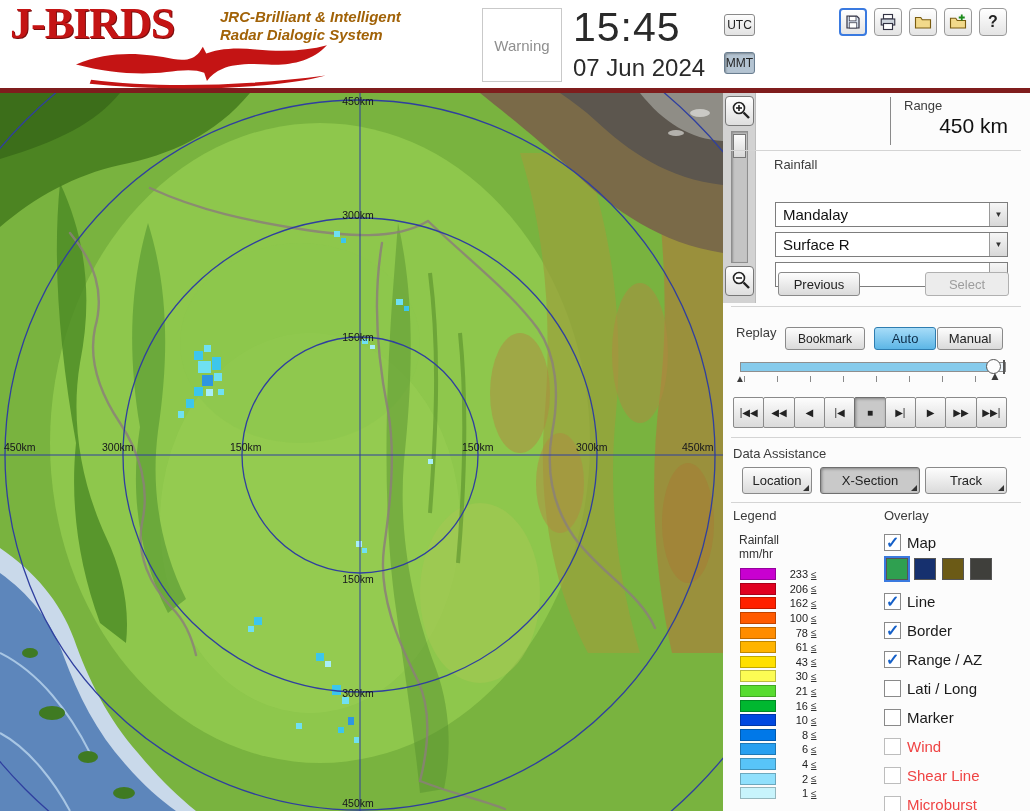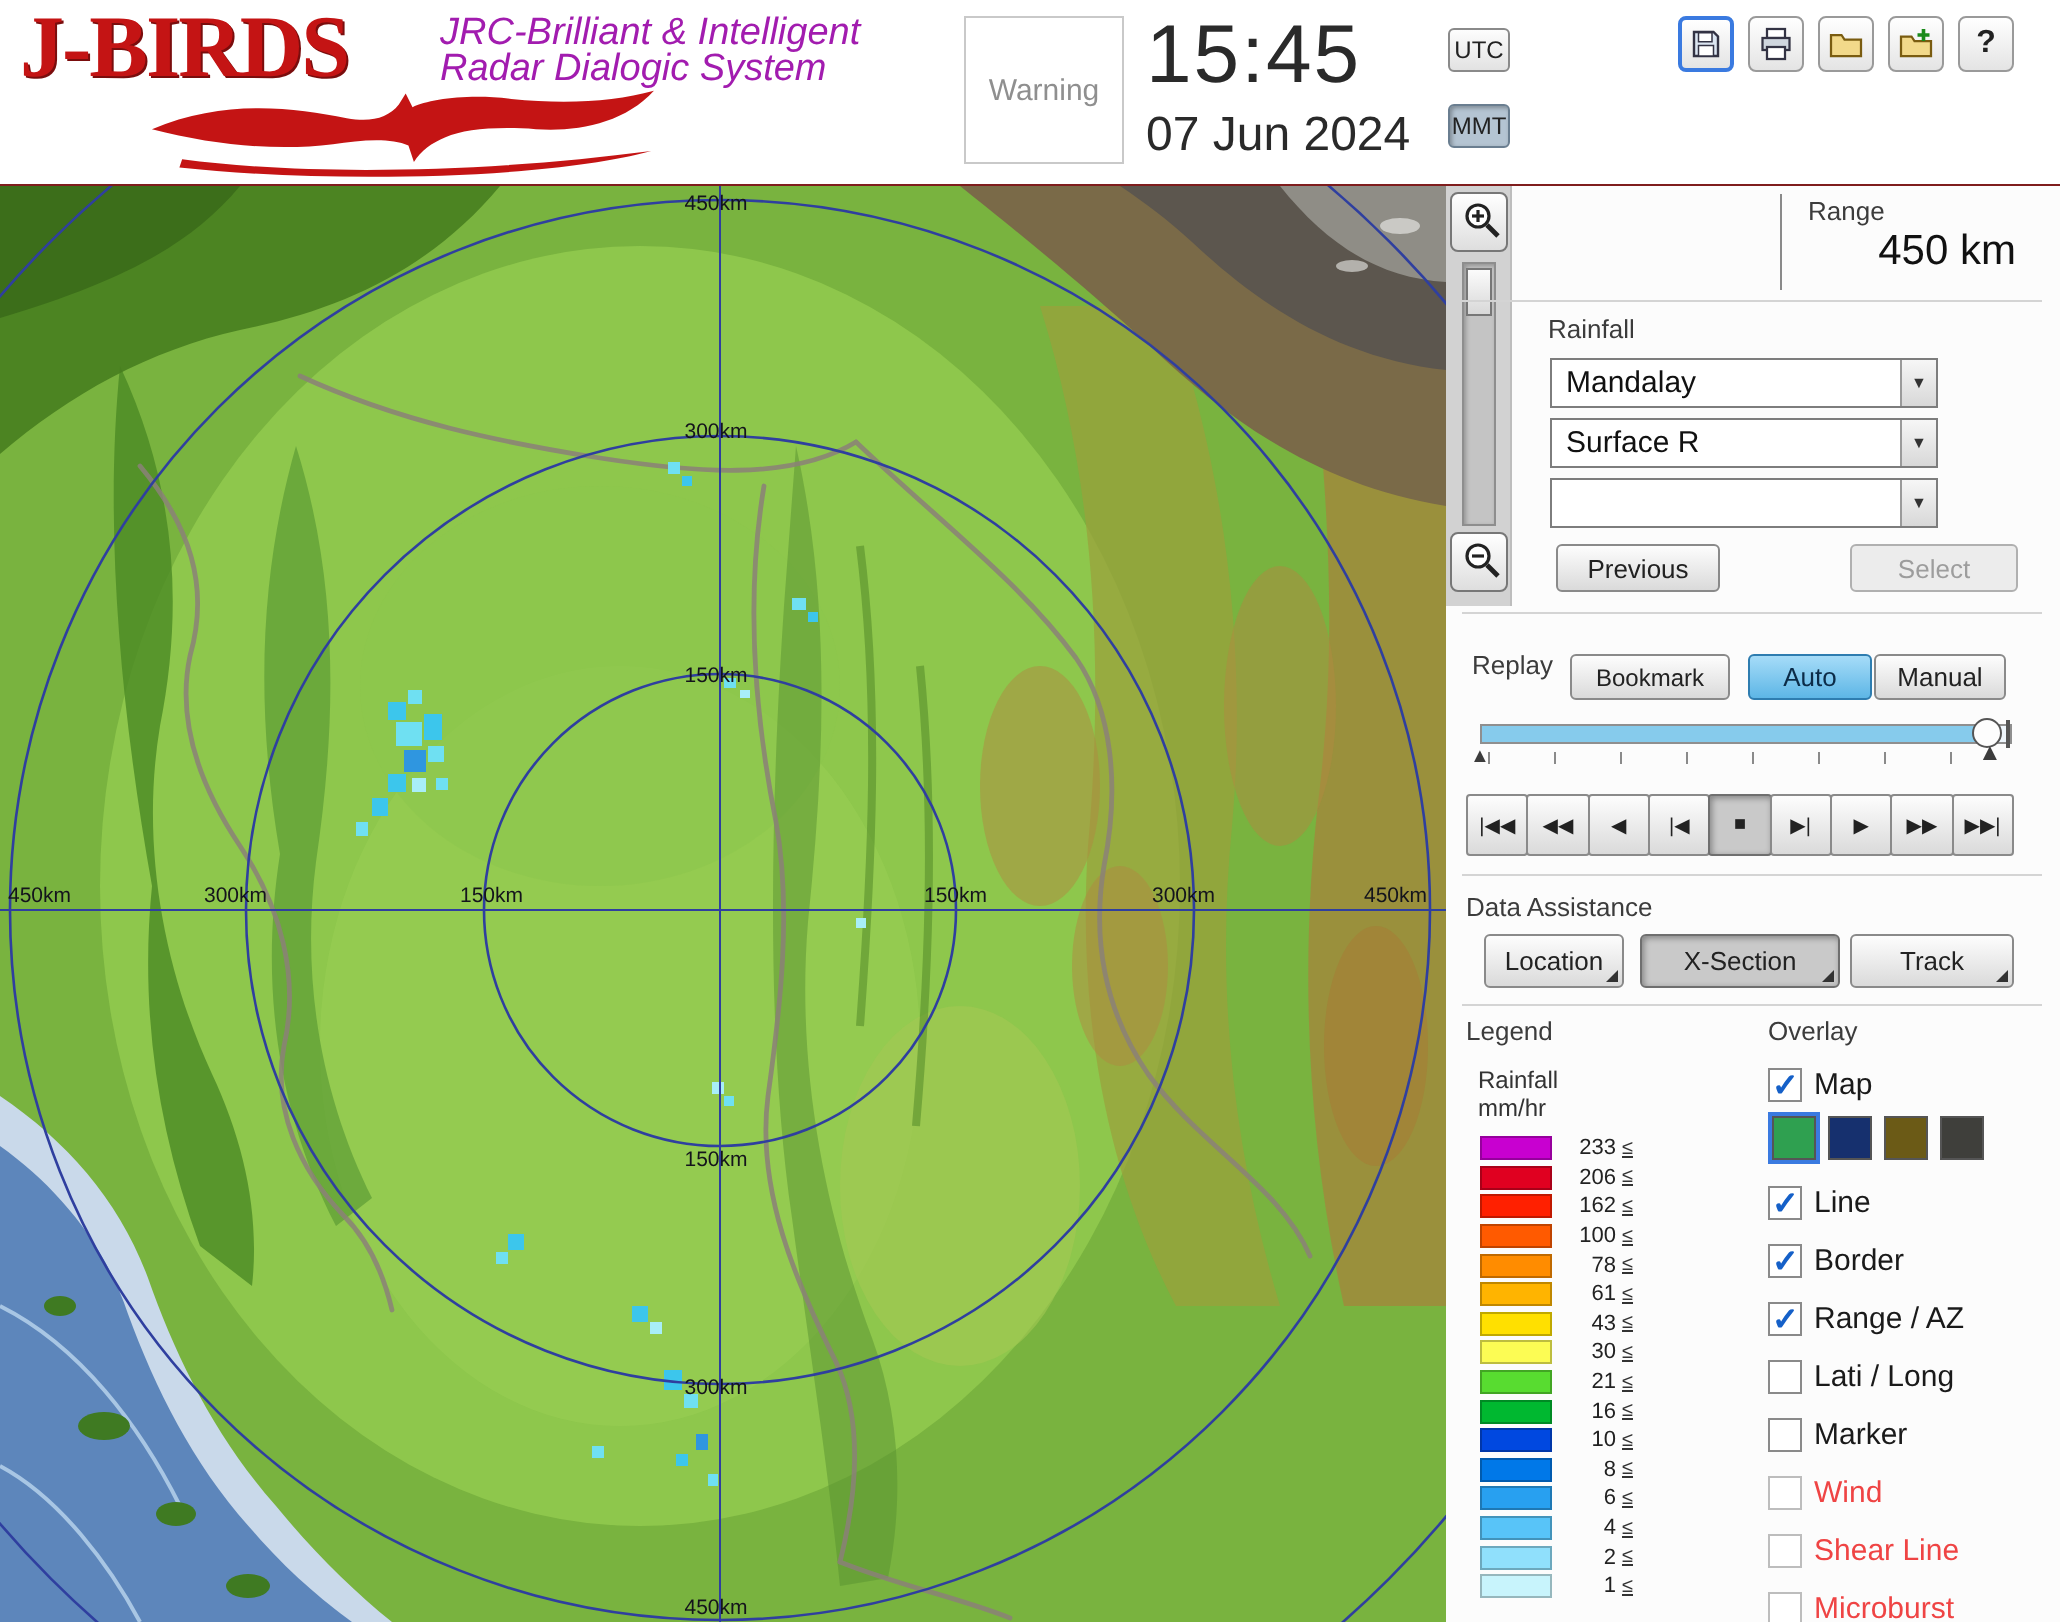--- a/index.html
+++ b/index.html
@@ -1,23 +1,23 @@
 <!DOCTYPE html>
 <html><head>
 <meta charset="utf-8">
 <style>
   * { margin:0; padding:0; box-sizing:border-box; }
   body { background:#888; font-family:"Liberation Sans", sans-serif; }
   #app { position:relative; width:1030px; height:811px; background:#fff; overflow:hidden; }
 
   
-  .header { position:absolute; left:0; top:0; width:1030px; height:93px; background:#fff; border-bottom:1px solid #7f1d1d; z-index:5; }
+  .header { position:absolute; left:0; top:0; width:1030px; height:93px; background:#fff; border-bottom:5px solid #7f1d1d; z-index:5; }
   .logo { position:absolute; left:8px; top:2px; width:410px; height:90px; }
   .logo-title { position:absolute; left:2px; top:-4px; font-family:"Liberation Serif", serif; font-weight:bold; font-size:44px; color:#c41414; letter-spacing:-1px; text-shadow:1px 1px 0 #7a0d0d; }
-  .logo-sub { position:absolute; left:212px; top:6px; color:#a21caf; font-weight:normal; font-style:italic; font-size:19px; line-height:18px; white-space:nowrap; }
+  .logo-sub { position:absolute; left:212px; top:6px; color:#a16207; font-weight:bold; font-style:italic; font-size:15px; line-height:18px; white-space:nowrap; }
   .eagle { position:absolute; left:2px; top:42px; }
   .warning-box { position:absolute; left:482px; top:8px; width:80px; height:74px; border:1px solid #c9c9c9; background:#fff; display:flex; align-items:center; justify-content:center; color:#8f8f8f; font-size:15px; }
   .clock-time { position:absolute; left:573px; top:4px; font-size:41px; color:#2a2a2a; letter-spacing:1px; }
   .clock-date { position:absolute; left:573px; top:54px; font-size:24px; color:#2a2a2a; }
   .tz-btn { position:absolute; left:724px; width:31px; height:22px; border:1px solid #8a8a8a; border-radius:3px; background:linear-gradient(#fdfdfd,#e2e2e2); font-size:12px; color:#222; font-family:inherit; }
   .tz-btn.utc { top:14px; }
   .tz-btn.mmt { top:52px; background:#b4c4d2; border:1px solid #6a7e90; box-shadow:inset 1px 1px 2px rgba(0,0,0,.3); }
   .tools { position:absolute; left:839px; top:8px; display:flex; gap:7px; }
   .tool { width:28px; height:28px; border:1px solid #9a9a9a; border-radius:4px; background:linear-gradient(#ffffff,#e4e4e4); display:flex; align-items:center; justify-content:center; padding:0; }
   .tool.focus { border:2px solid #3a7ae0; }
@@ -36,21 +36,21 @@
   .zoom-track { position:absolute; left:8px; top:38px; width:17px; height:132px; background:#c4c4c4; border:1px solid #8e8e8e; box-shadow:inset 1px 1px 2px rgba(0,0,0,.25); }
   .zoom-thumb { position:absolute; left:1px; top:2px; width:13px; height:24px; background:linear-gradient(#fbfbfb,#d8d8d8); border:1px solid #777; }
 
   .hline { position:absolute; left:8px; width:290px; height:0; border-top:1px solid #d4d4d4; }
   .rng-divider { position:absolute; left:167px; top:4px; width:0; height:48px; border-left:1px solid #8a8a8a; }
   .rng-label { position:absolute; left:181px; top:5px; font-size:13px; color:#3c3c3c; }
   .rng-value { position:absolute; left:150px; top:21px; width:135px; text-align:right; font-size:21px; color:#111; }
 
   .sec-label { position:absolute; font-size:13px; color:#3c3c3c; }
 
-  .dd { position:absolute; left:52px; width:194px; height:25px; background:#fff; border:1px solid #7d7d7d; display:flex; align-items:center; }
+  .dd { position:absolute; left:52px; width:233px; height:25px; background:#fff; border:1px solid #7d7d7d; display:flex; align-items:center;margin-top:23px; }
   .dd-text { flex:1; padding-left:7px; font-size:15px; color:#111; }
   .dd-arrow { width:18px; height:100%; border-left:1px solid #9a9a9a; background:linear-gradient(#f6f6f6,#d8d8d8); display:flex; align-items:center; justify-content:center; font-size:8px; color:#333; }
 
   .btn { position:absolute; border:1px solid #8a8a8a; border-radius:3px; background:linear-gradient(#fdfdfd,#dadada); font-size:13px; color:#222; font-family:inherit; display:flex; align-items:center; justify-content:center; }
   .btn.disabled { color:#9d9d9d; background:#ececec; border-color:#b0b0b0; }
   .btn.selected { background:linear-gradient(#a6dcf8,#5db6e6); border-color:#2e7db0; color:#0c2c48; }
   .btn.pressed { background:#c9c9c9; box-shadow:inset 1px 1px 3px rgba(0,0,0,.35); border-color:#6f6f6f; }
   .btn.corner::after { content:""; position:absolute; right:2px; bottom:2px; width:0; height:0; border-left:6px solid transparent; border-bottom:6px solid #333; }
 
   .slider-track { position:absolute; left:17px; top:269px; width:266px; height:10px; background:#eef6fc; border:1px solid #8f8f8f; }

